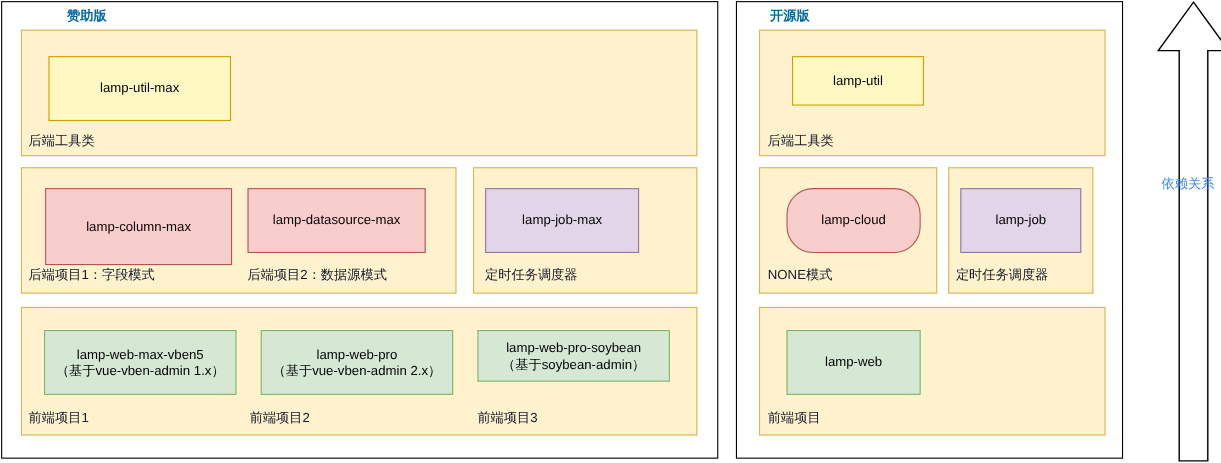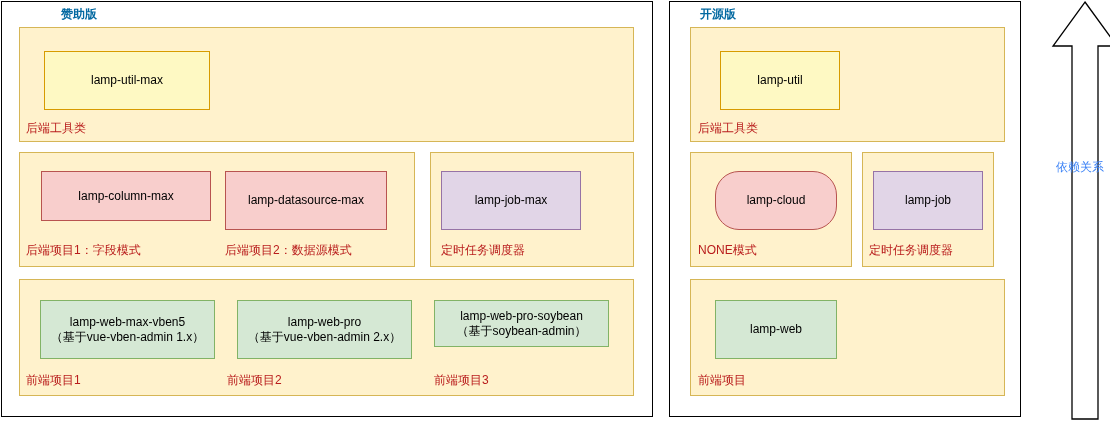--- a/index.html
+++ b/index.html
@@ -34,21 +34,21 @@
   
   .group {
     position: absolute;
     box-sizing: border-box;
     background: #fff2cc;
     border: 1px solid #d6b656;
   }
   .group-label {
     position: absolute;
     font-size: 12px;
-    color: #b91c1c;
+    color: #0f172a;
     white-space: nowrap;
     line-height: 14px;
   }
 
   
   .mod {
     position: absolute;
     box-sizing: border-box;
     display: flex;
     align-items: center;
@@ -90,21 +90,21 @@
 
 <div class="panel" style="left:1px; top:1px; width:652px; height:416px;"></div>
 
 <div class="panel-title" style="left:61px; top:7px;">赞助版</div>
 
 <div class="group" style="left:19px; top:27px; width:615px; height:115px;"></div>
 <div class="mod orange" style="left:44px; top:51px; width:166px; height:59px;">lamp-util-max</div>
 <div class="group-label" style="left:26px; top:121px;">后端工具类</div>
 
 <div class="group" style="left:19px; top:152px; width:396px; height:115px;"></div>
-<div class="mod pink" style="left:41px; top:171px; width:170px; height:50px;">lamp-column-max</div>
+<div class="mod pink" style="left:41px; top:171px; width:170px; height:70px;">lamp-column-max</div>
 <div class="group-label" style="left:26px; top:243px;">后端项目1：字段模式</div>
 <div class="mod pink" style="left:225px; top:171px; width:162px; height:59px;">lamp-datasource-max</div>
 <div class="group-label" style="left:225px; top:243px;">后端项目2：数据源模式</div>
 
 <div class="group" style="left:430px; top:152px; width:204px; height:115px;"></div>
 <div class="mod purple" style="left:441px; top:171px; width:140px; height:59px;">lamp-job-max</div>
 <div class="group-label" style="left:441px; top:243px;">定时任务调度器</div>
 
 <div class="group" style="left:19px; top:279px; width:615px; height:117px;"></div>
 <div class="mod green" style="left:40px; top:300px; width:175px; height:59px;">lamp-web-max-vben5
@@ -115,21 +115,21 @@
 <div class="group-label" style="left:227px; top:373px;">前端项目2</div>
 <div class="mod green" style="left:434px; top:300px; width:175px; height:47px;">lamp-web-pro-soybean
 （基于soybean-admin）</div>
 <div class="group-label" style="left:434px; top:373px;">前端项目3</div>
 
 <div class="panel" style="left:669px; top:1px; width:352px; height:416px;"></div>
 
 <div class="panel-title" style="left:700px; top:7px;">开源版</div>
 
 <div class="group" style="left:690px; top:27px; width:315px; height:115px;"></div>
-<div class="mod orange" style="left:720px; top:51px; width:120px; height:59px;">lamp-util</div>
+<div class="mod orange" style="left:720px; top:51px; width:120px; height:45px;">lamp-util</div>
 <div class="group-label" style="left:698px; top:121px;">后端工具类</div>
 
 <div class="group" style="left:690px; top:152px; width:162px; height:115px;"></div>
 <div class="mod pink" style="left:715px; top:171px; width:122px; height:59px;border-radius:24px;">lamp-cloud</div>
 <div class="group-label" style="left:698px; top:243px;">NONE模式</div>
 
 <div class="group" style="left:862px; top:152px; width:132px; height:115px;"></div>
 <div class="mod purple" style="left:873px; top:171px; width:110px; height:59px;">lamp-job</div>
 <div class="group-label" style="left:869px; top:243px;">定时任务调度器</div>
 

